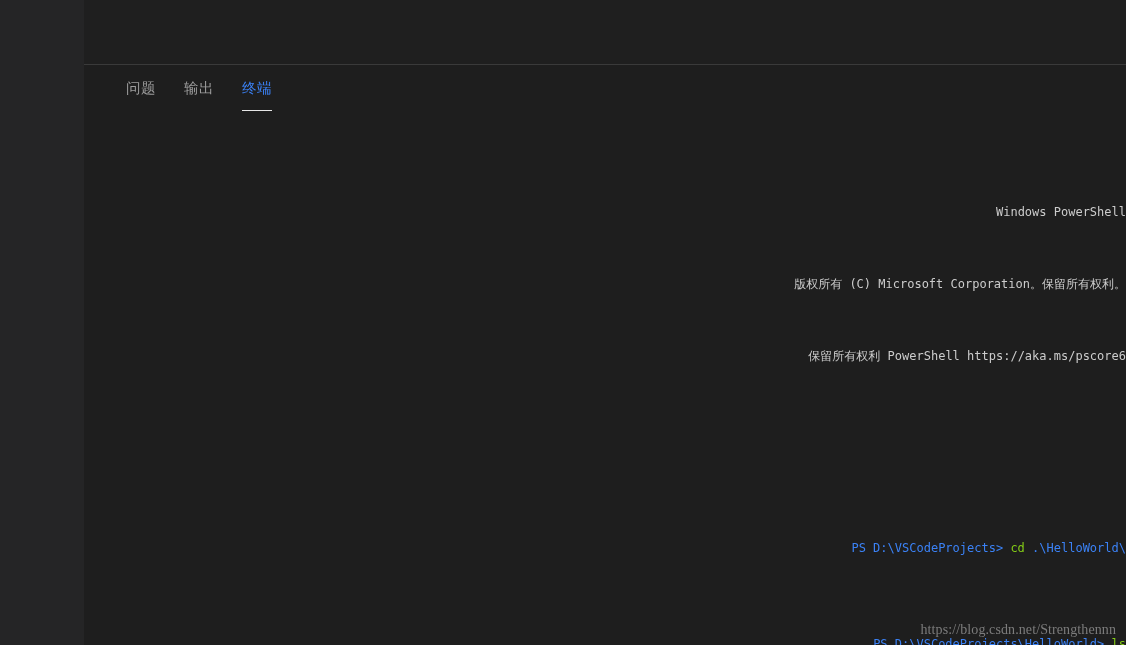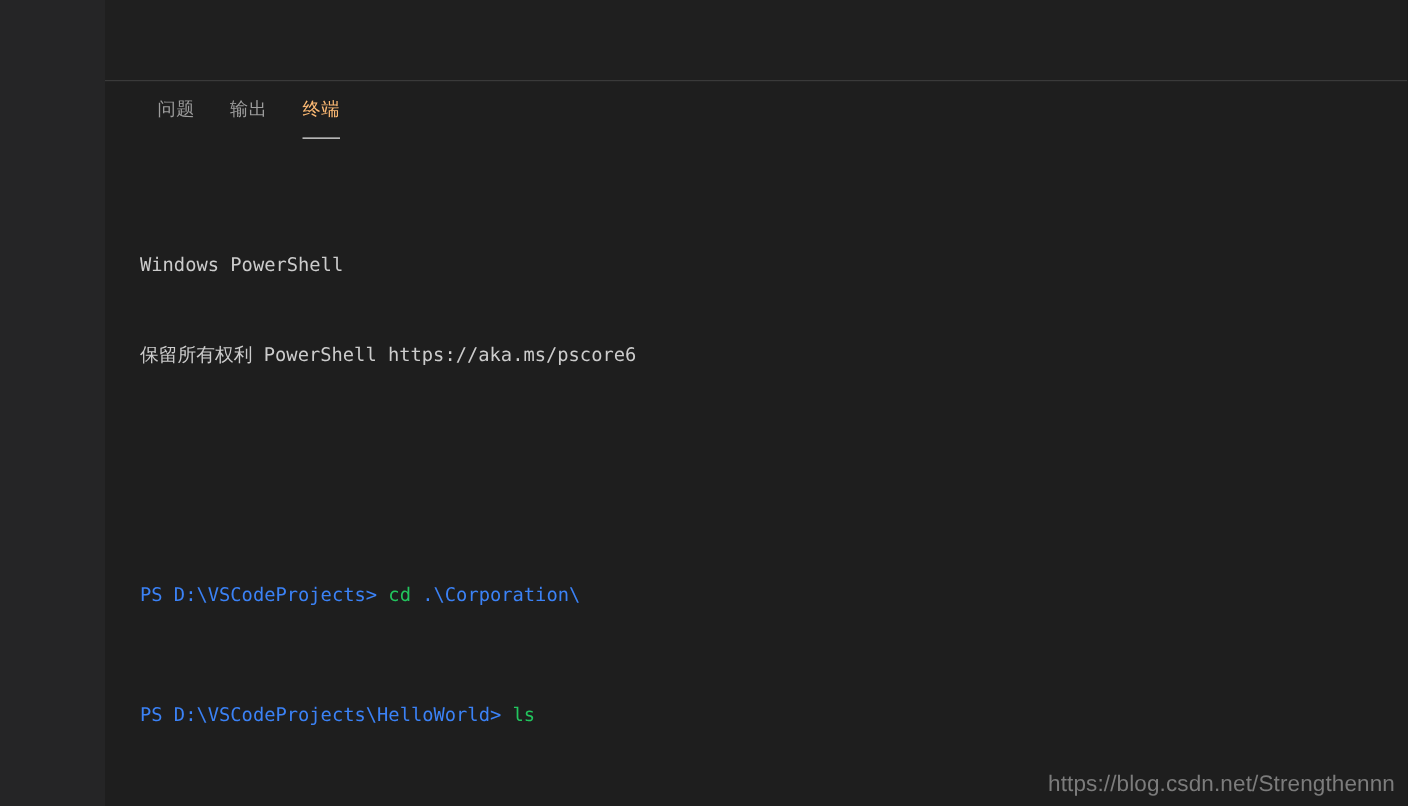--- a/index.html
+++ b/index.html
@@ -62,21 +62,21 @@
     position: relative;
     padding: 12px 14px 0 14px;
     font-size: 14.5px;
     line-height: 20px;
     color: #9d9d9d;
     letter-spacing: 0.5px;
     cursor: pointer;
     white-space: nowrap;
   }
   .panel-tab.active {
-    color: #fdba74;
+    color: #3b82f6;
   }
   .panel-tab.active .tab-underline {
     position: absolute;
     left: 14px;
     right: 14px;
     bottom: -13px;
     height: 1px;
     background: #e7e7e7;
   }
   .tab-underline { display: none; }
@@ -85,41 +85,42 @@
   
   #terminal {
     position: absolute;
     left: 0;
     top: 62px;
     right: 0;
     bottom: 0;
     padding: 0 0 0 28px;
     box-sizing: border-box;
     font-family: "DejaVu Sans Mono", "Liberation Mono", monospace;
-    font-size: 15px;
+    font-size: 12px;
     line-height: 24px;
     color: #cccccc;
     white-space: pre;
     overflow: hidden;
+    text-align: right;
   }
   .term-line {
     white-space: pre;
     min-height: 24px;
   }
   .term-line.blank { height: 24px; }
-  .cmd { color: #22c55e; margin-top: 43px; }
+  .cmd { color: #84cc16; margin-top: 43px; }
   .dim { color: #3b82f6; }
 
   
   #watermark {
     position: absolute;
     right: 10px;
     bottom: 7px;
-    font-family: Liberation Sans, sans-serif;
-    font-size: 18px;
+    font-family: Liberation Serif, serif;
+    font-size: 14px;
     color: #7c7c7c;
     letter-spacing: 0.1px;
   }
 </style>
 </head>
 <body>
 
 <div id="screen">
 
   <div id="sidebar"></div>
@@ -139,25 +140,26 @@
       </div>
       <div class="panel-tab active">
         <span>终端</span>
         <span class="tab-underline"></span>
       </div>
     </div>
 
     <div id="terminal">
 
       <div class="term-line">Windows PowerShell</div>
+      <div class="term-line">版权所有 (C) Microsoft Corporation。保留所有权利。</div>
       <div class="term-line">保留所有权利 PowerShell https://aka.ms/pscore6</div>
 
       <div class="term-line blank"></div>
 
-      <div class="term-line"><span class="dim">PS D:\VSCodeProjects&gt; </span><span class="cmd">cd</span><span class="dim"> .\Corporation\</span></div>
+      <div class="term-line"><span class="dim">PS D:\VSCodeProjects&gt; </span><span class="cmd">cd</span><span class="dim"> .\HelloWorld\</span></div>
 
       <div class="term-line"><span class="dim">PS D:\VSCodeProjects\HelloWorld&gt; </span><span class="cmd">ls</span><span class="dim"></span></div>
 
       
       
 
       
 
       
       

